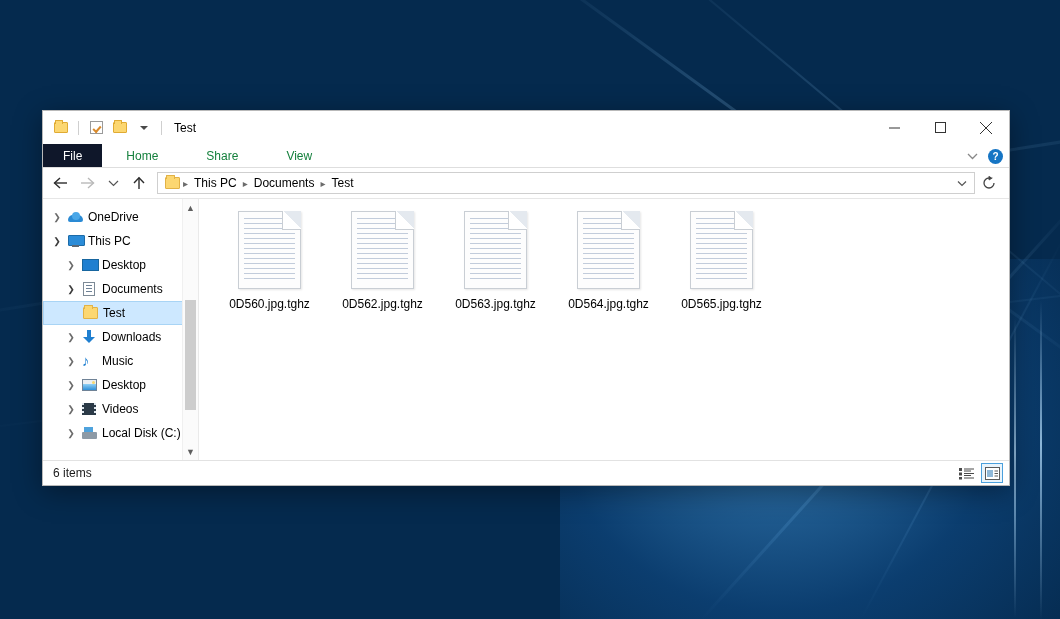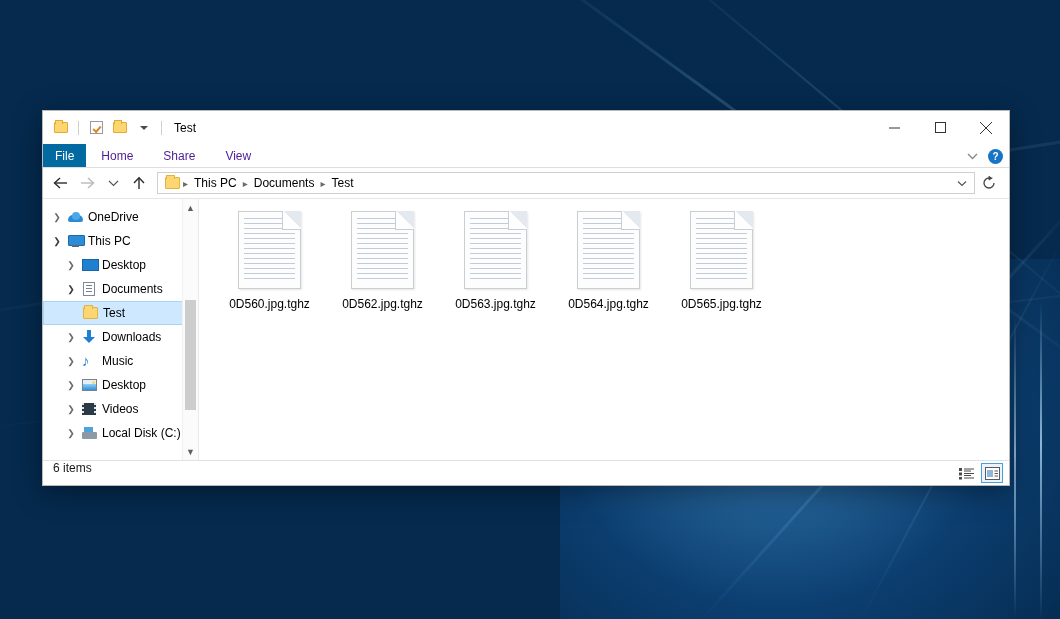--- a/index.html
+++ b/index.html
@@ -121,27 +121,27 @@
   
   .ribbon {
     height: 24px;
     flex: 0 0 auto;
     display: flex; align-items: stretch;
     background: #ffffff;
     border-bottom: 1px solid #dedede;
     position: relative;
   }
   .tab {
-    padding: 0 15px;
+    padding: 0 24px;
     display: flex; align-items: center;
-    font-size: 12px; color: #4c1d95;
+    font-size: 12px; color: #15803d;
   }
   .tab.file {
-    background: #0369a1; color: #fff;
-    padding: 0 12px;
+    background: #0f172a; color: #fff;
+    padding: 0 20px;
   }
   .ribbon-right {
     position: absolute; right: 6px; top: 0; height: 24px;
     display: flex; align-items: center; gap: 10px;
   }
   .help-dot {
     width: 15px; height: 15px; border-radius: 50%;
     background: #1675c4; color: #fff;
     font-size: 10px; font-weight: bold;
     display: flex; align-items: center; justify-content: center;
@@ -358,21 +358,21 @@
     font-size: 12px; color: #000;
     text-align: center;
     white-space: nowrap;
   }
 
   
   .statusbar {
     height: 25px; flex: 0 0 auto;
     border-top: 1px solid #e2e2e2;
     background: #fff;
-    display: flex; 
+    display: flex; align-items: center;
     padding: 0 6px 0 10px;
     font-size: 12px; color: #1a1a1a;
   }
   .status-spacer { flex: 1 1 auto; }
   .viewbtns { display: flex; align-items: center; gap: 4px; }
   .viewbtn {
     width: 22px; height: 20px;
     display: flex; align-items: center; justify-content: center;
   }
   .viewbtn.active { border: 1px solid #4aa0dd; background: #e9f4fc; }

